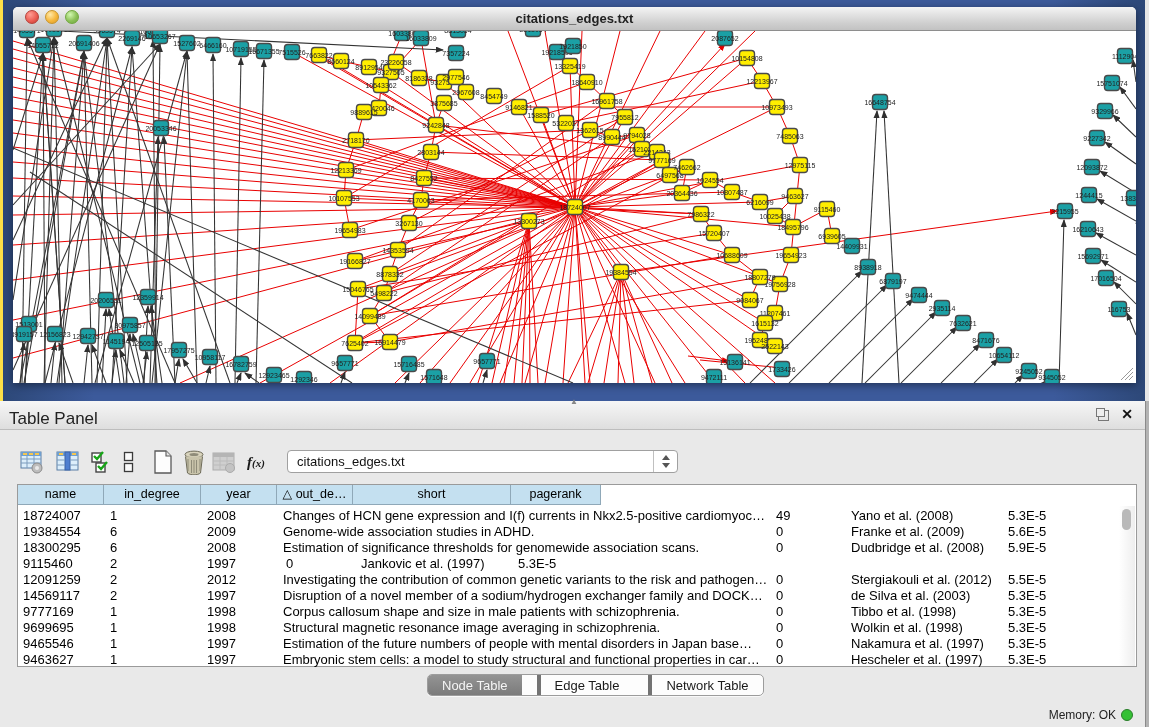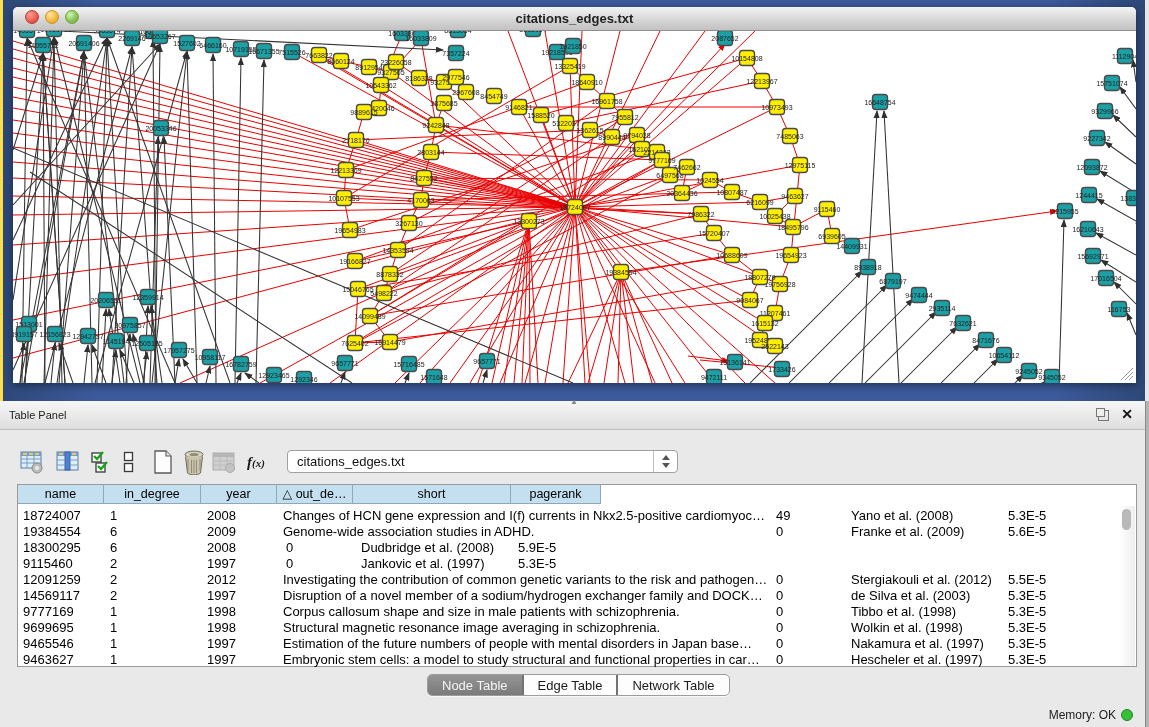--- a/index.html
+++ b/index.html
@@ -17,60 +17,60 @@
 .tl { position:absolute; top:3px; width:14px; height:14px; border-radius:50%; }
 .tl.r { left:12px; background:radial-gradient(circle at 35% 30%, #ff9d94, #ec5f55 55%, #c43b31); border:1px solid #b5423b;}
 .tl.y { left:32px; background:radial-gradient(circle at 35% 30%, #ffe9a8, #f6b73c 55%, #d99b28); border:1px solid #c7952e;}
 .tl.g { left:52px; background:radial-gradient(circle at 35% 30%, #d2f8b0, #8cc158 55%, #6ea83e); border:1px solid #71a73f;}
 #canvas { position:absolute; left:0; top:24px; width:1123px; height:352px; background:#fff; overflow:hidden; }
 #graph { display:block; }
 
 #tablepanel { position:absolute; left:0; top:401px; width:1145px; height:326px; background:#e9e9e9; }
 #panelbar { position:absolute; left:0; top:0; width:100%; height:29px;
   background:linear-gradient(#f6f6f6,#dedede); border-bottom:1px solid #bdbdbd; }
-#panelbar .t { position:absolute; left:9px; top:8px; font-size:11px; color:#222; }
+#panelbar .t { position:absolute; left:9px; top:8px; font-size:17px; color:#222; }
 #panelbar .fl { position:absolute; right:36px; top:9px; width:11px; height:11px; border:1px solid #777; }
 #panelbar .fl:before { content:""; position:absolute; left:-3px; top:-3px; width:7px; height:7px; border:1px solid #777; background:#eee; }
 #panelbar .x { position:absolute; right:12px; top:5px; font-size:14px; font-weight:bold; color:#111; }
 #splitter { position:absolute; left:570px; top:-1px; width:10px; height:4px; color:#888; font-size:8px; line-height:4px; }
 
 #toolbar { position:absolute; left:0; top:29px; width:100%; height:50px; }
 .ticon { position:absolute; top:20px; }
 #combo { position:absolute; left:287px; top:20px; width:391px; height:23px; background:#fff;
   border:1px solid #a0a0a0; border-radius:4px; font-size:13px; color:#111; line-height:21px; padding-left:9px;
   }
 #combo .step { position:absolute; right:0px; top:0px; width:24px; height:21px; border-left:1px solid #c0c0c0; }
 #combo .step:before { content:""; position:absolute; left:8px; top:4px;
   border-left:4px solid transparent; border-right:4px solid transparent; border-bottom:5px solid #555; }
 #combo .step:after { content:""; position:absolute; left:8px; bottom:4px;
   border-left:4px solid transparent; border-right:4px solid transparent; border-top:5px solid #555; }
 
 #table { position:absolute; left:17px; top:83px; width:1120px; height:183px; background:#fff; border:1px solid #9a9a9a; }
-#thead { position:absolute; left:0; top:0; height:19px; width:1074px; display:flex; font-size:12.5px; }
+#thead { position:absolute; left:0; top:0; height:19px; width:1074px; display:flex; font-size:12.5px;align-items:center; }
 #thead div { background:#c4e0f0; border-right:1px solid #8fa8b8; border-bottom:1px solid #8fa8b8; text-align:center; line-height:19px; }
 #thead div:first-child { border-left:none; }
 #tbody { position:absolute; left:0; top:23px; width:1100px; font-size:13px; color:#000; }
 .tr { display:flex; height:16px; line-height:16px; white-space:nowrap; }
 .c0 { width:86px; padding-left:5px; }
 .c1 { width:97px; padding-left:6px; }
 .c2 { width:76px; padding-left:6px; }
 .c3 { width:490px; padding-left:6px; overflow:hidden; }
 .c4 { width:76px; padding-left:9px; }
 .c5 { width:158px; padding-left:8px; }
 .c6 { width:90px; padding-left:7px; }
 #vscroll { position:absolute; right:1px; top:21px; width:16px; height:160px;
   background:linear-gradient(90deg,#ffffff,#eeeeee); }
 #vscroll .thumb { position:absolute; left:3px; top:3px; width:9px; height:21px; border-radius:5px; background:#b9b9b9; }
 
 #tabs { position:absolute; left:427px; top:273px; height:22px; display:flex;
   border:1px solid #9c9c9c; border-radius:5px; overflow:hidden; background:#fdfdfd;
-  box-shadow:0 1px 0 rgba(255,255,255,.7); }
+  box-shadow:0 1px 0 rgba(255,255,255,.7);gap:15px; }
 #tabs div { font-size:13px; line-height:21px; padding:0 14px; color:#1a1a1a; }
 #tabs div.sel { background:linear-gradient(#949494,#7b7b7b); color:#f5f5f5; }
-#tabs div + div { border-left:2px solid #737373; }
+#tabs div + div { border-left:4px solid #737373; }
 #status { position:absolute; right:12px; top:307px; font-size:12px; color:#222; }
 #status .dot { display:inline-block; width:12px; height:12px; border-radius:50%;
   background:#35c135; border:1px solid #2a7d2a; vertical-align:-2px; margin-left:5px; }
 #rightstrip { position:absolute; left:1145px; top:0; width:4px; height:401px; background:#e7e7e7; }
 #rightstrip2 { position:absolute; left:1145px; top:401px; width:4px; height:326px; background:#b3b3b3; border-left:1px solid #8a8a8a; }
 </style>
 </head>
 <body>
 <div id="screen">
   <div id="desktop">
@@ -732,20 +732,21 @@
             <div class="c2">2009</div>
             <div class="c3">Genome-wide association studies in ADHD.</div>
             <div class="c4">0</div>
             <div class="c5">Franke et al. (2009)</div>
             <div class="c6">5.6E-5</div>
           </div>
 <div class="tr">
             <div class="c0">18300295</div>
             <div class="c1">6</div>
             <div class="c2">2008</div>
+            <div class="c3">Estimation of significance thresholds for genomewide association scans.</div>
             <div class="c4">0</div>
             <div class="c5">Dudbridge et al. (2008)</div>
             <div class="c6">5.9E-5</div>
           </div>
 <div class="tr">
             <div class="c0">9115460</div>
             <div class="c1">2</div>
             <div class="c2">1997</div>
             <div class="c4">0</div>
             <div class="c5">Jankovic et al. (1997)</div>

